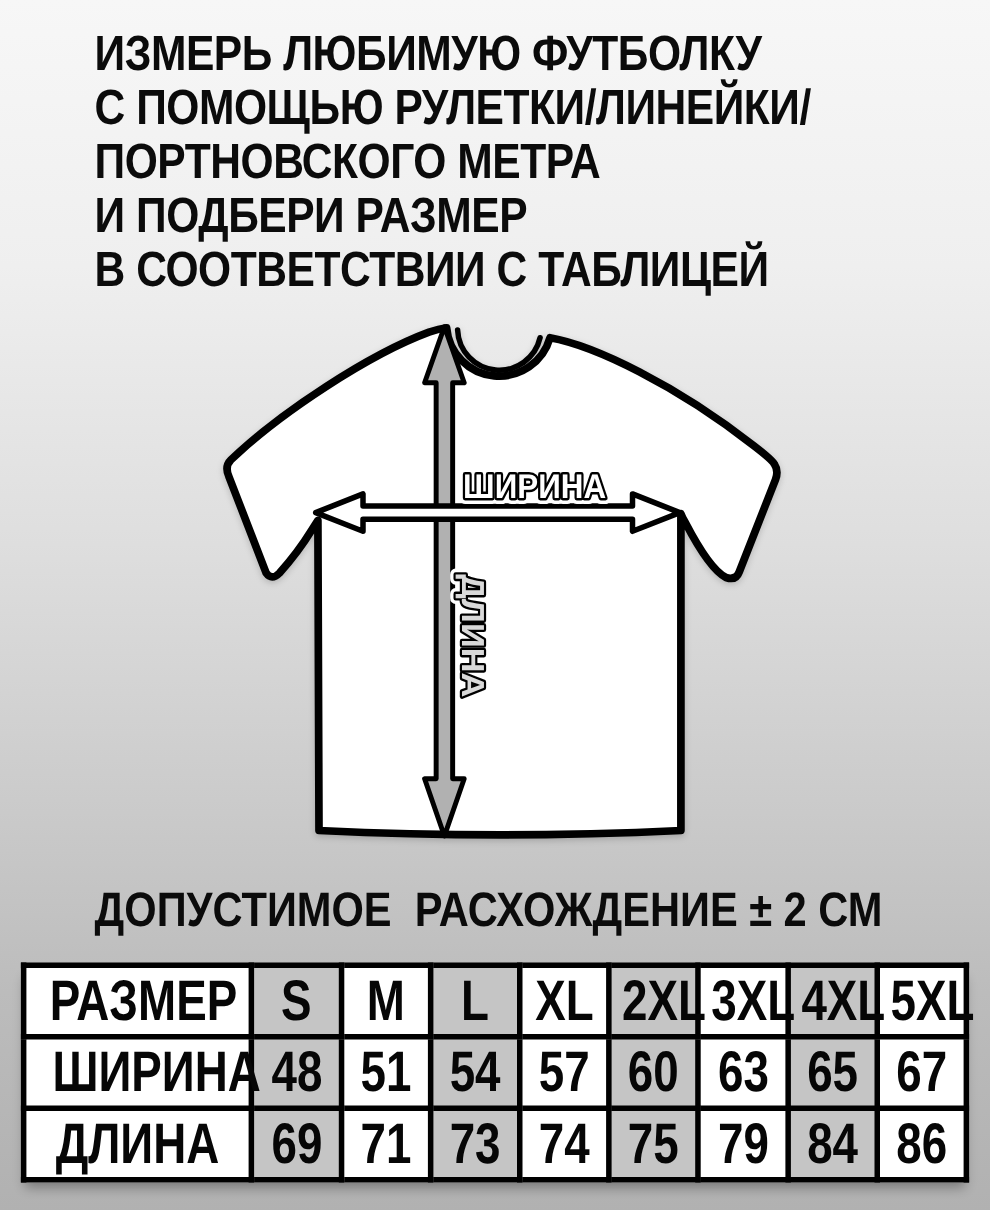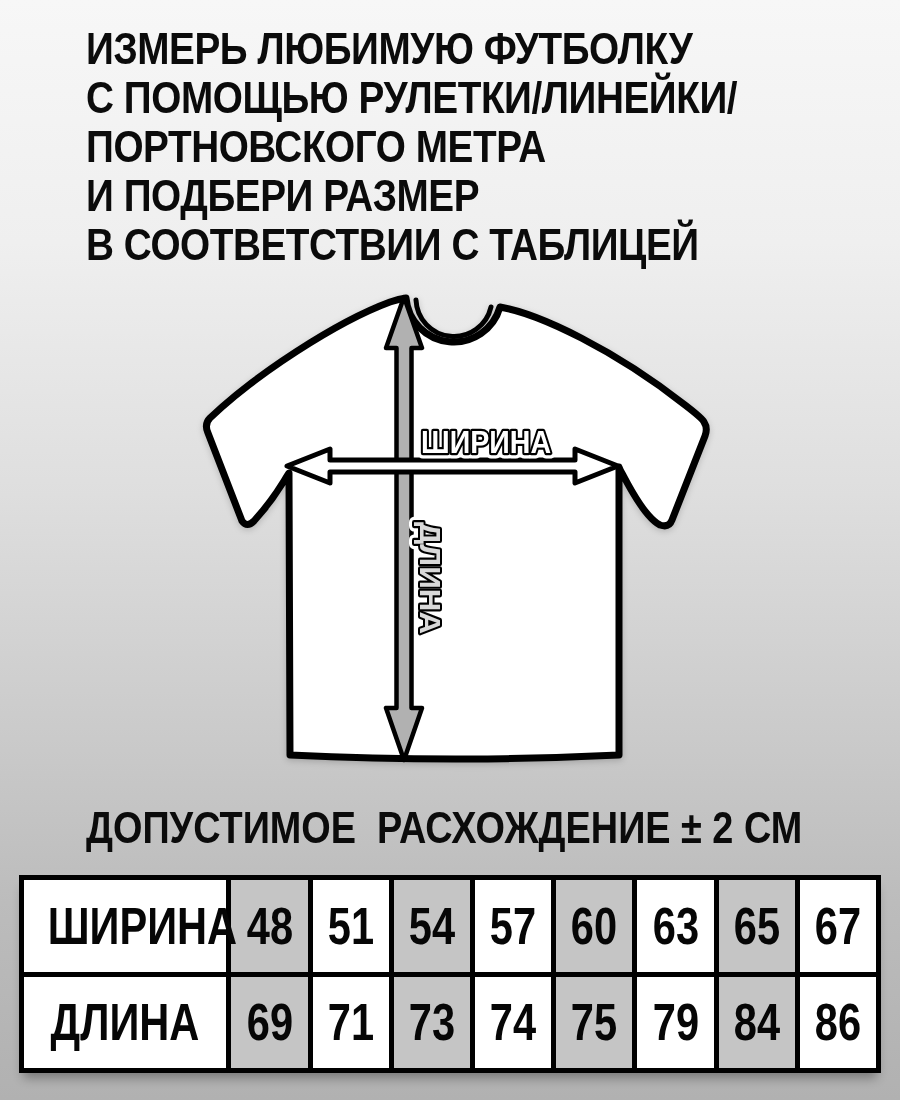--- a/index.html
+++ b/index.html
@@ -136,20 +136,31 @@
       <col>
       <col>
       <col>
       <col>
       <col>
       <col>
       <col>
   </colgroup>
   <tbody>
     <tr>
+      <td><span class="cond">РАЗМЕР</span></td>
+      <td class="gray"><span class="cond">S</span></td>
+      <td><span class="cond">M</span></td>
+      <td class="gray"><span class="cond">L</span></td>
+      <td><span class="cond">XL</span></td>
+      <td class="gray"><span class="cond">2XL</span></td>
+      <td><span class="cond">3XL</span></td>
+      <td class="gray"><span class="cond">4XL</span></td>
+      <td><span class="cond">5XL</span></td>
+    </tr>
+    <tr>
       <td><span class="cond">ШИРИНА</span></td>
       <td class="gray"><span class="cond">48</span></td>
       <td><span class="cond">51</span></td>
       <td class="gray"><span class="cond">54</span></td>
       <td><span class="cond">57</span></td>
       <td class="gray"><span class="cond">60</span></td>
       <td><span class="cond">63</span></td>
       <td class="gray"><span class="cond">65</span></td>
       <td><span class="cond">67</span></td>
     </tr>

